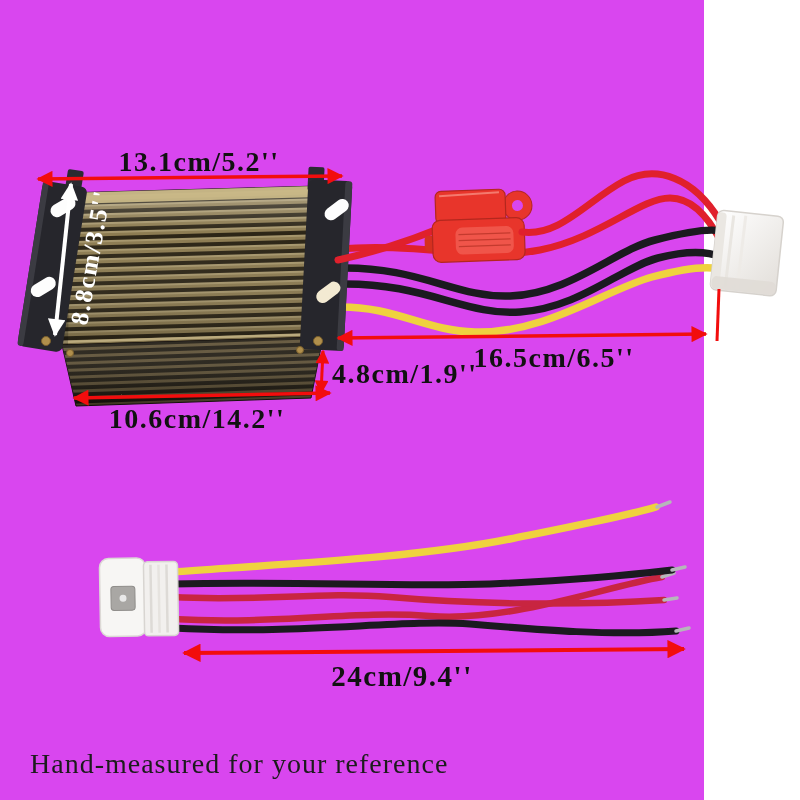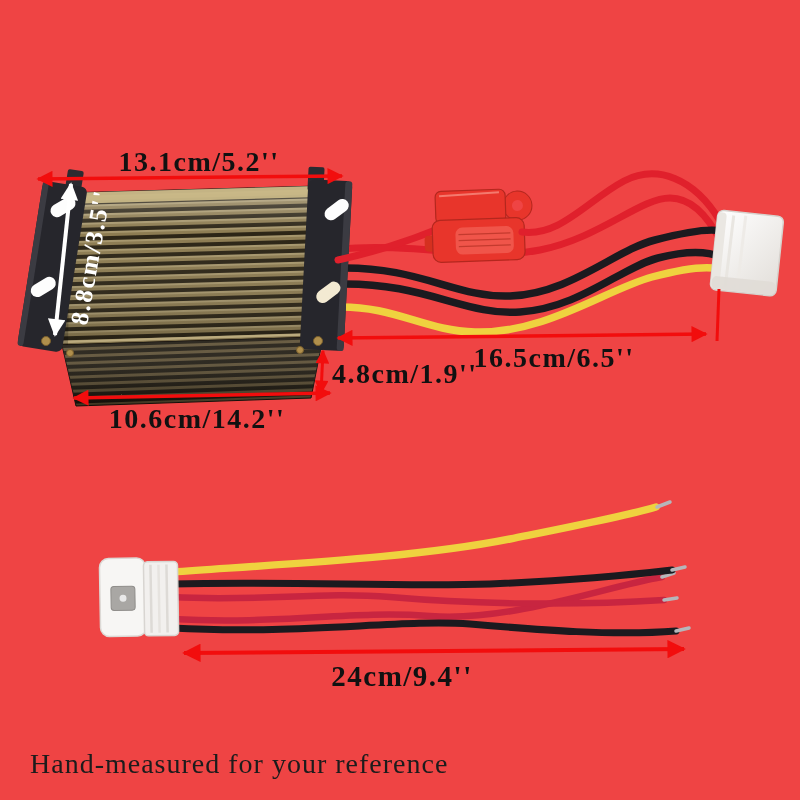--- a/index.html
+++ b/index.html
@@ -1,20 +1,20 @@
 <!DOCTYPE html>
 <html><head>
 <meta charset="utf-8">
 <style>
   html,body{margin:0;padding:0;}
   body{
     width:800px;height:800px;background:#ffffff;overflow:hidden;
     font-family:"Liberation Serif", serif;
   }
-  .stage{position:relative;width:800px;height:800px;background:#ef4444;}
+  .stage{position:relative;width:704px;height:800px;background:#d946ef;}
   svg{display:block;}
   .dim-label{
     font-family:"Liberation Serif", serif;
     font-weight:bold;
     font-size:28px;
     letter-spacing:1.5px;
     fill:#111111;
   }
   .dim-label-vert{
     font-family:"Liberation Serif", serif;

